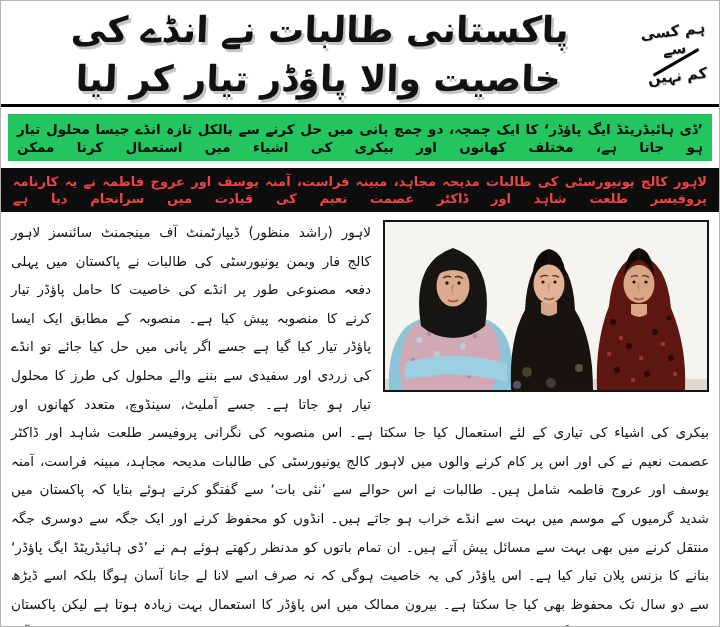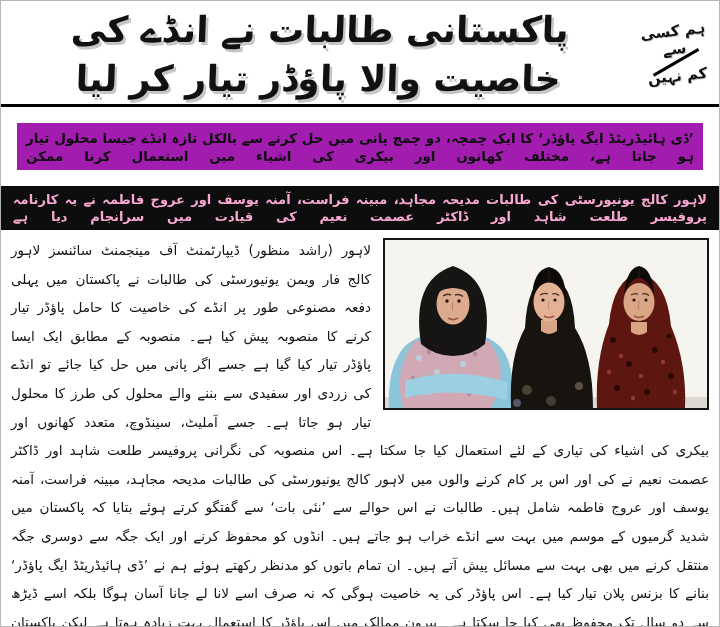--- a/index.html
+++ b/index.html
@@ -48,34 +48,34 @@
     line-height:49px;
     font-weight:bold;
     text-align:center;
     letter-spacing:-1px;
     text-shadow:2.5px 2.5px 0 #c6c6c6;
     transform:skewX(-2deg);
   }
   .rule{height:3px;background:#000;}
   
   .subhead{
-    margin:16px;
+    margin:7px;
     padding:6px 9px 5px;
     font-size:13.5px;
     line-height:18px;
     font-weight:bold;
     text-align:justify;
     text-align-last:justify;
     color:#0d0d0d;
-    background:#a21caf;
+    background:#22c55e;
   }
   
   .credit-bar{
     background:#0d0d0d;
-    color:#f9a8d4;
+    color:#ef4444;
     padding:5px 12px;
     font-size:13px;
     line-height:17px;
     font-weight:bold;
     text-align:justify;
     text-align-last:justify;
     min-height:34px;
     box-sizing:border-box;
   }
   

